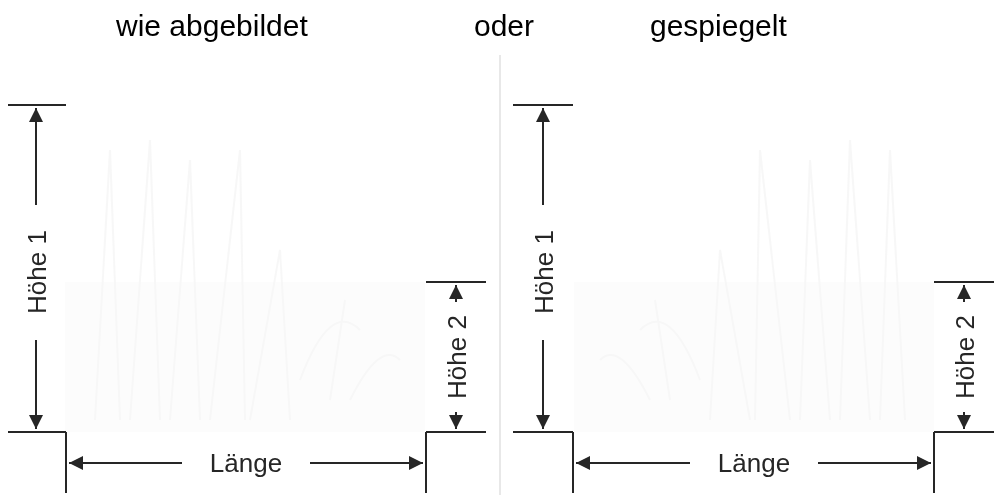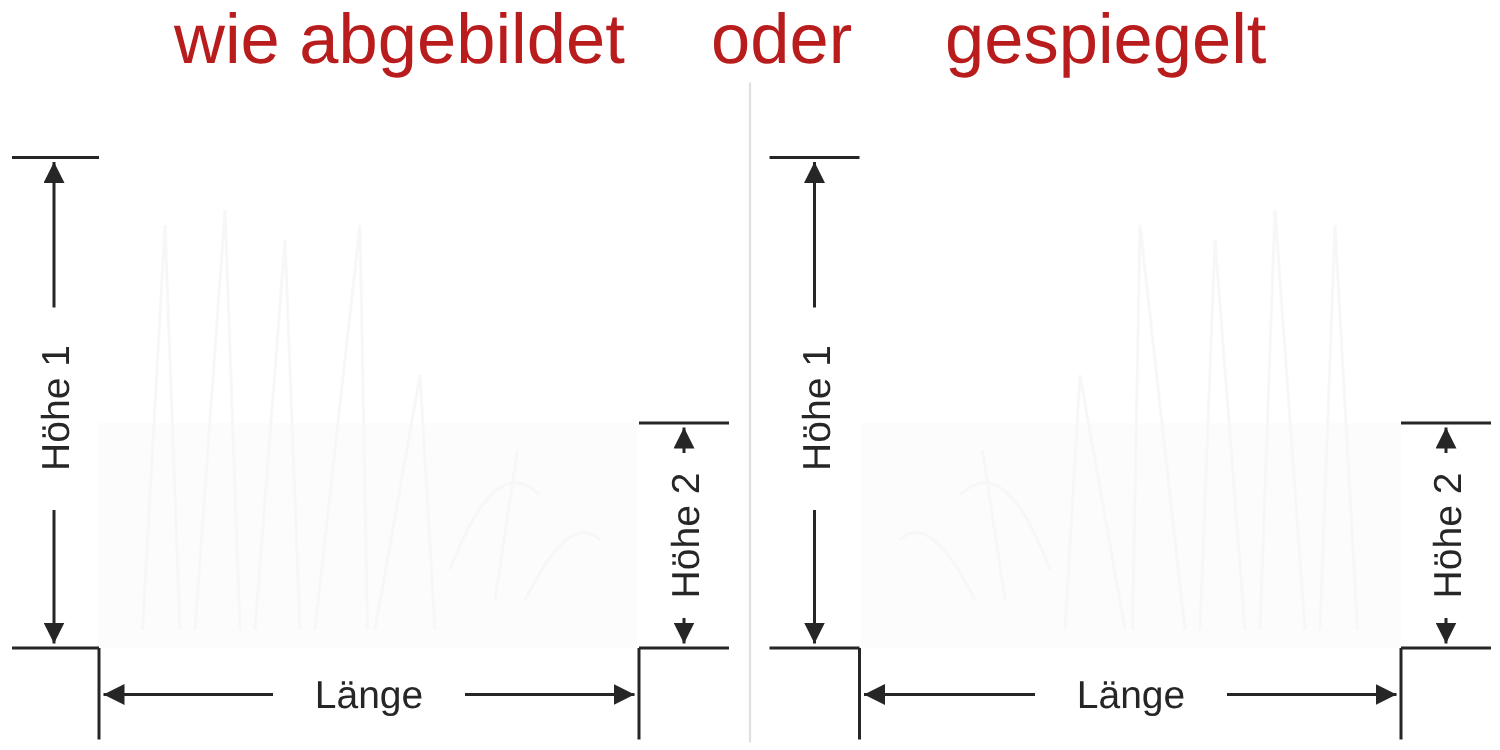--- a/index.html
+++ b/index.html
@@ -1,22 +1,22 @@
 <!DOCTYPE html>
 <html><head>
   <meta charset="utf-8">
   <style>
     html, body { margin: 0; padding: 0; background: #ffffff; }
     body { width: 1000px; height: 500px; position: relative; overflow: hidden;
            font-family: "Liberation Sans", sans-serif; color: #262626; }
-    .title { position: absolute; top: 2px; font-size: 47px; line-height: 48px;
-             color: #b91c1c; white-space: nowrap; }
+    .title { position: absolute; top: 2px; font-size: 30px; line-height: 48px;
+             color: #000000; white-space: nowrap; }
     #t-left { left: 116px; }
     #t-mid { left: 474px; }
-    #t-right { left: 630px; }
+    #t-right { left: 650px; }
     svg { position: absolute; left: 0; top: 0; }
     .lbl { font-family: "Liberation Sans", sans-serif; font-size: 26px; fill: #262626; }
   </style>
 </head>
 <body>
 
 <div id="t-left" class="title">wie abgebildet</div>
 <div id="t-mid" class="title">oder</div>
 <div id="t-right" class="title">gespiegelt</div>
 

